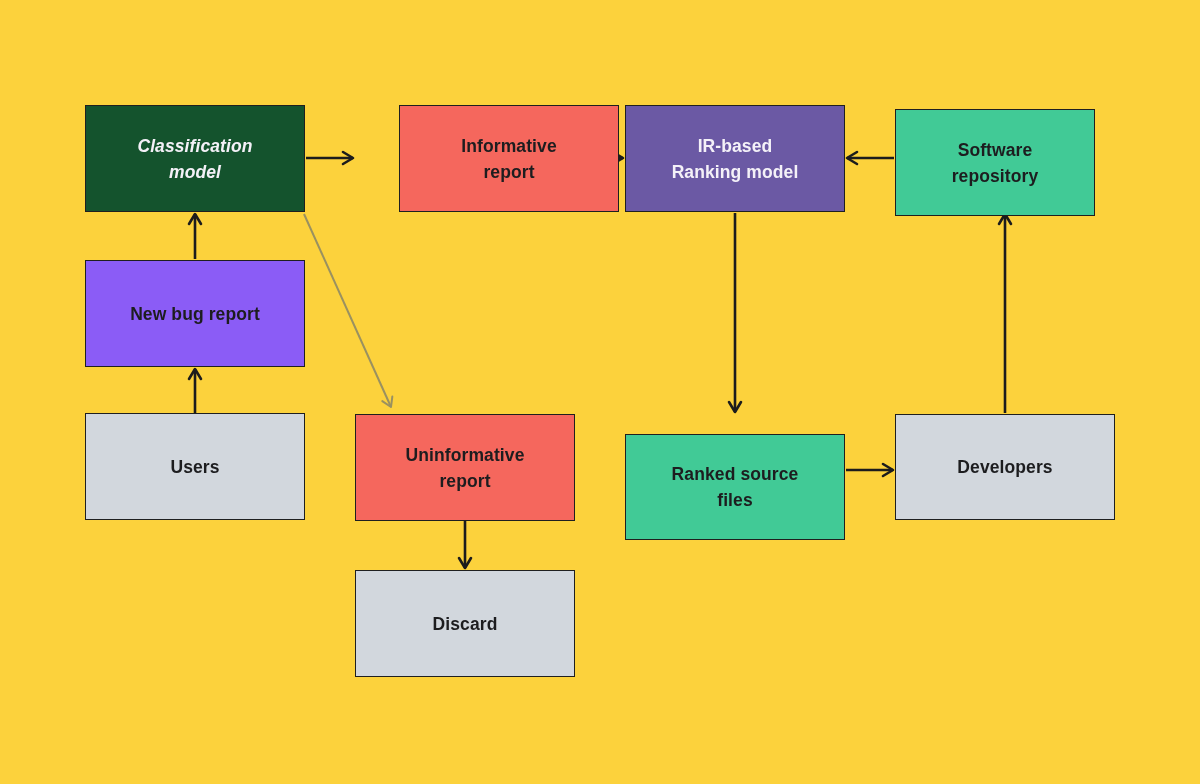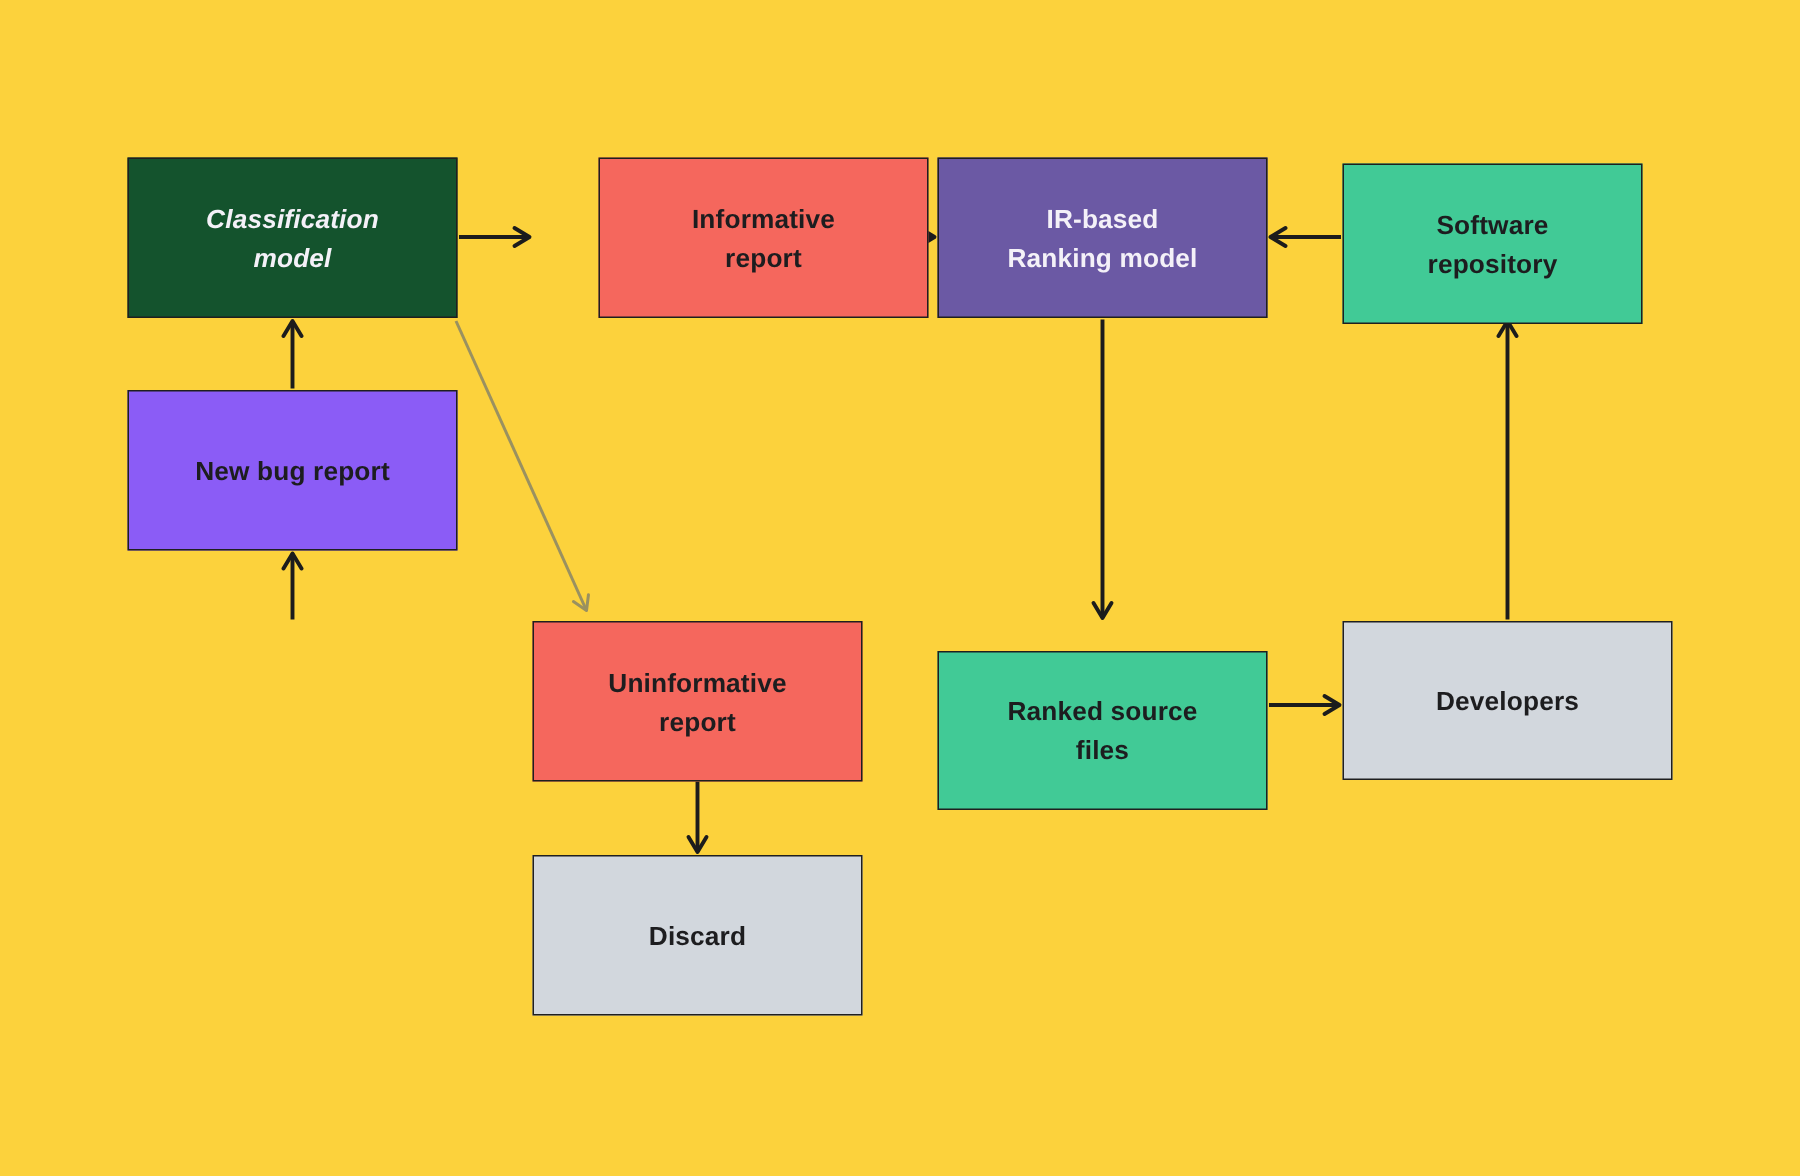--- a/index.html
+++ b/index.html
@@ -77,20 +77,23 @@
       <span class="node-label">IR-based
 Ranking model</span>
     </div>
     <div class="node" style="left: 895px; top: 109px; width: 200px; height: 107px; background: rgb(65, 202, 150); border-color: rgb(31, 31, 31); color: rgb(29, 29, 31);">
       <span class="node-label">Software
 repository</span>
     </div>
     <div class="node" style="left: 85px; top: 260px; width: 220px; height: 107px; background: #8b5cf6; border-color: rgb(31, 31, 31); color: rgb(29, 29, 31);">
       <span class="node-label">New bug report</span>
     </div>
+    <div class="node" style="left: 85px; top: 413px; width: 220px; height: 107px; background: rgb(210, 215, 221); border-color: rgb(31, 31, 31); color: rgb(29, 29, 31);">
+      <span class="node-label">Users</span>
+    </div>
     <div class="node" style="left: 355px; top: 414px; width: 220px; height: 107px; background: rgb(245, 103, 93); border-color: rgb(31, 31, 31); color: rgb(29, 29, 31);">
       <span class="node-label">Uninformative
 report</span>
     </div>
     <div class="node" style="left: 625px; top: 434px; width: 220px; height: 106px; background: rgb(65, 202, 150); border-color: rgb(31, 31, 31); color: rgb(29, 29, 31);">
       <span class="node-label">Ranked source
 files</span>
     </div>
     <div class="node" style="left: 355px; top: 570px; width: 220px; height: 107px; background: rgb(210, 215, 221); border-color: rgb(31, 31, 31); color: rgb(29, 29, 31);">
       <span class="node-label">Discard</span>

